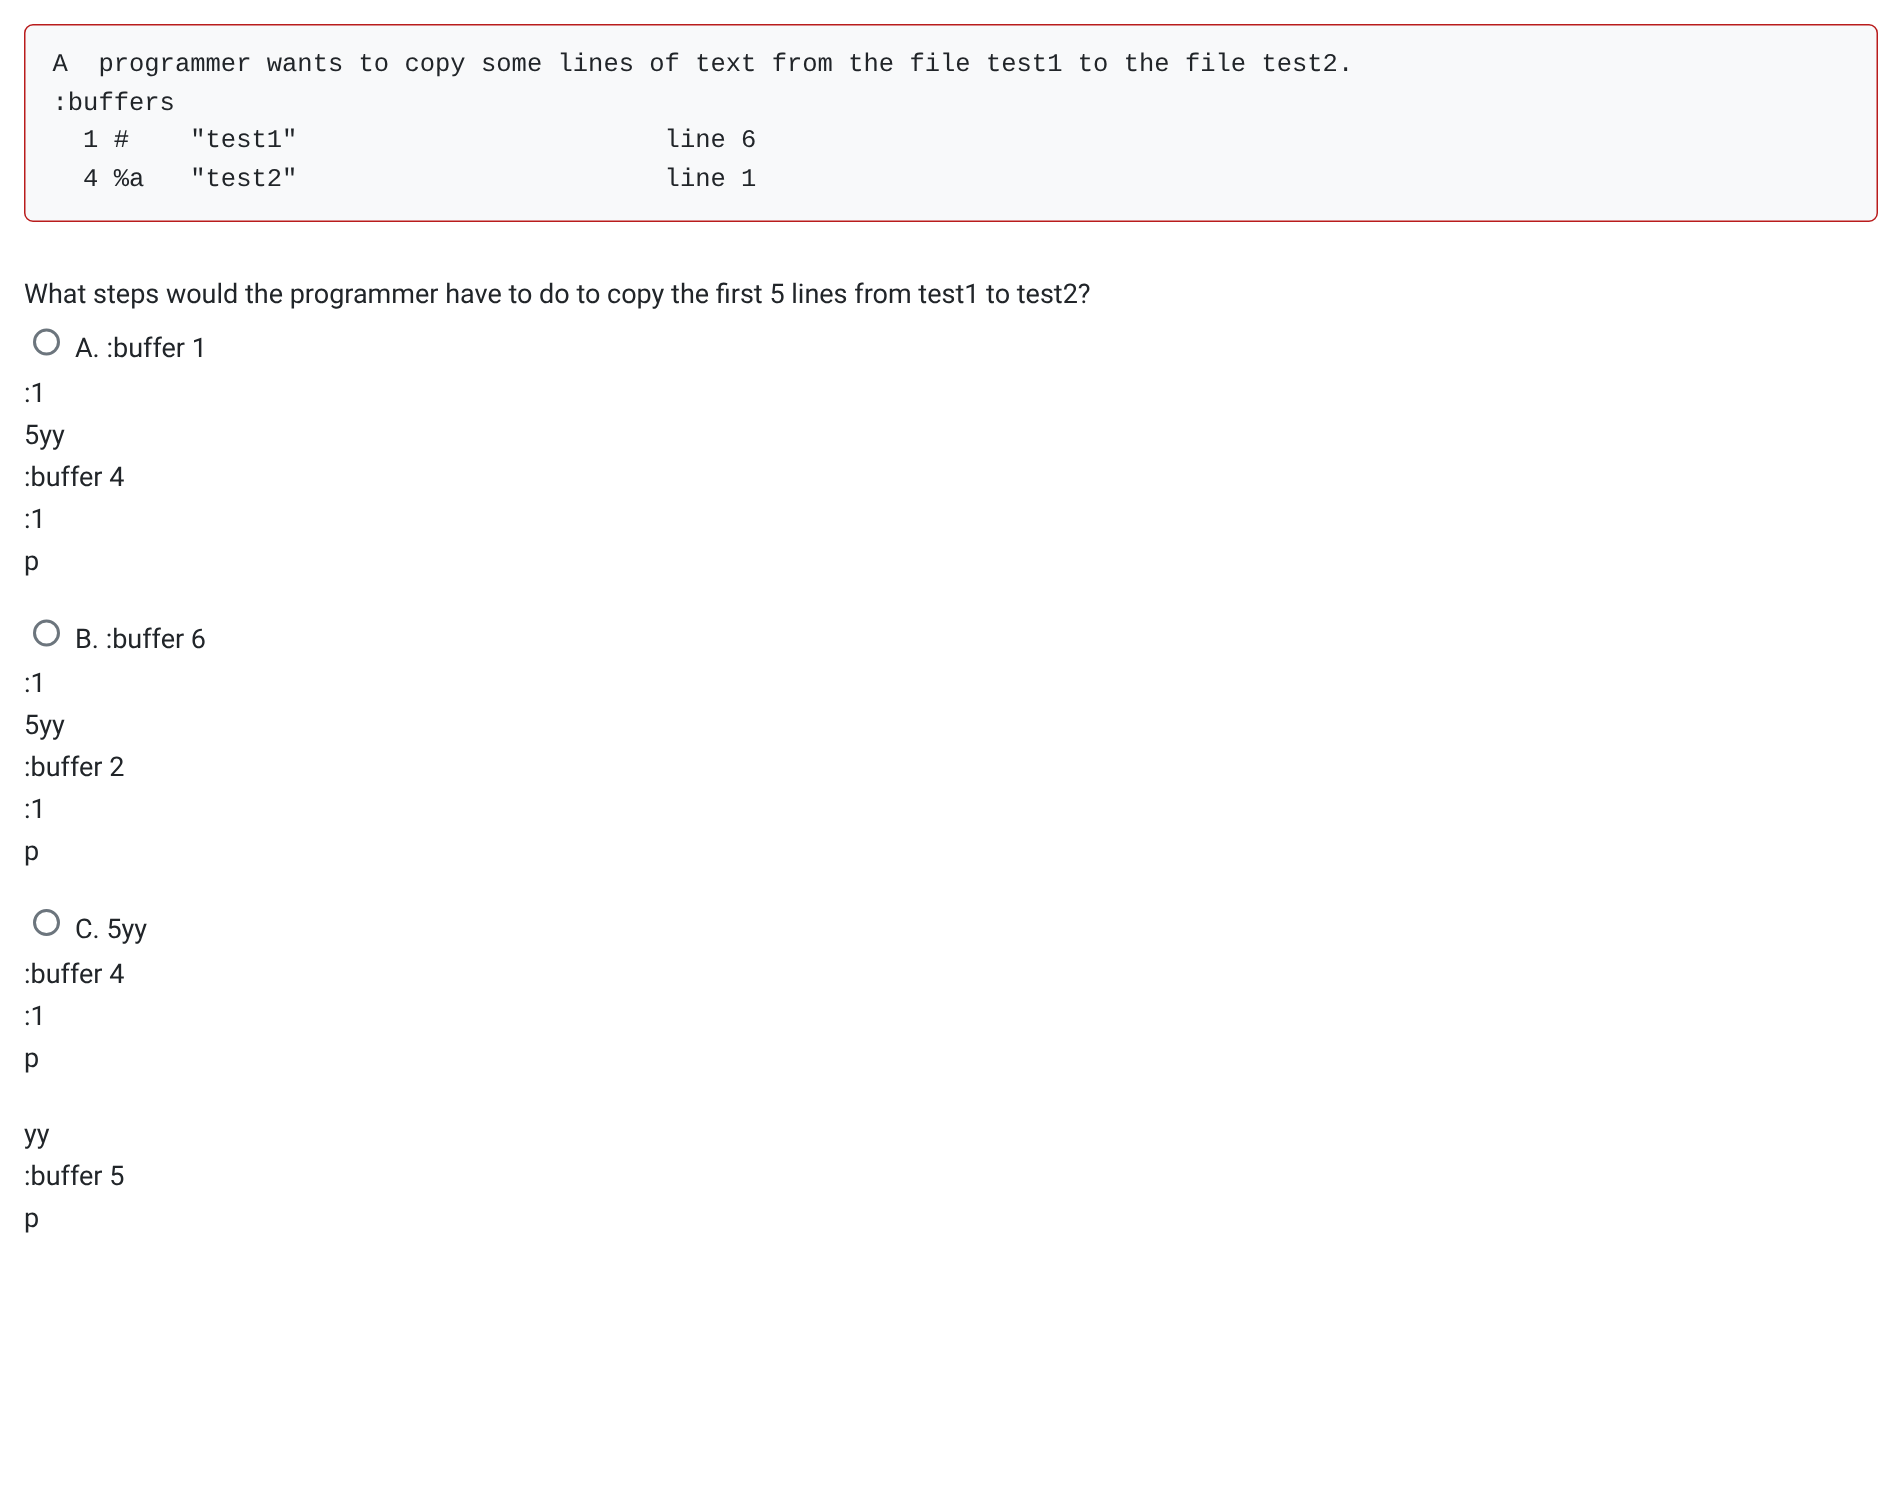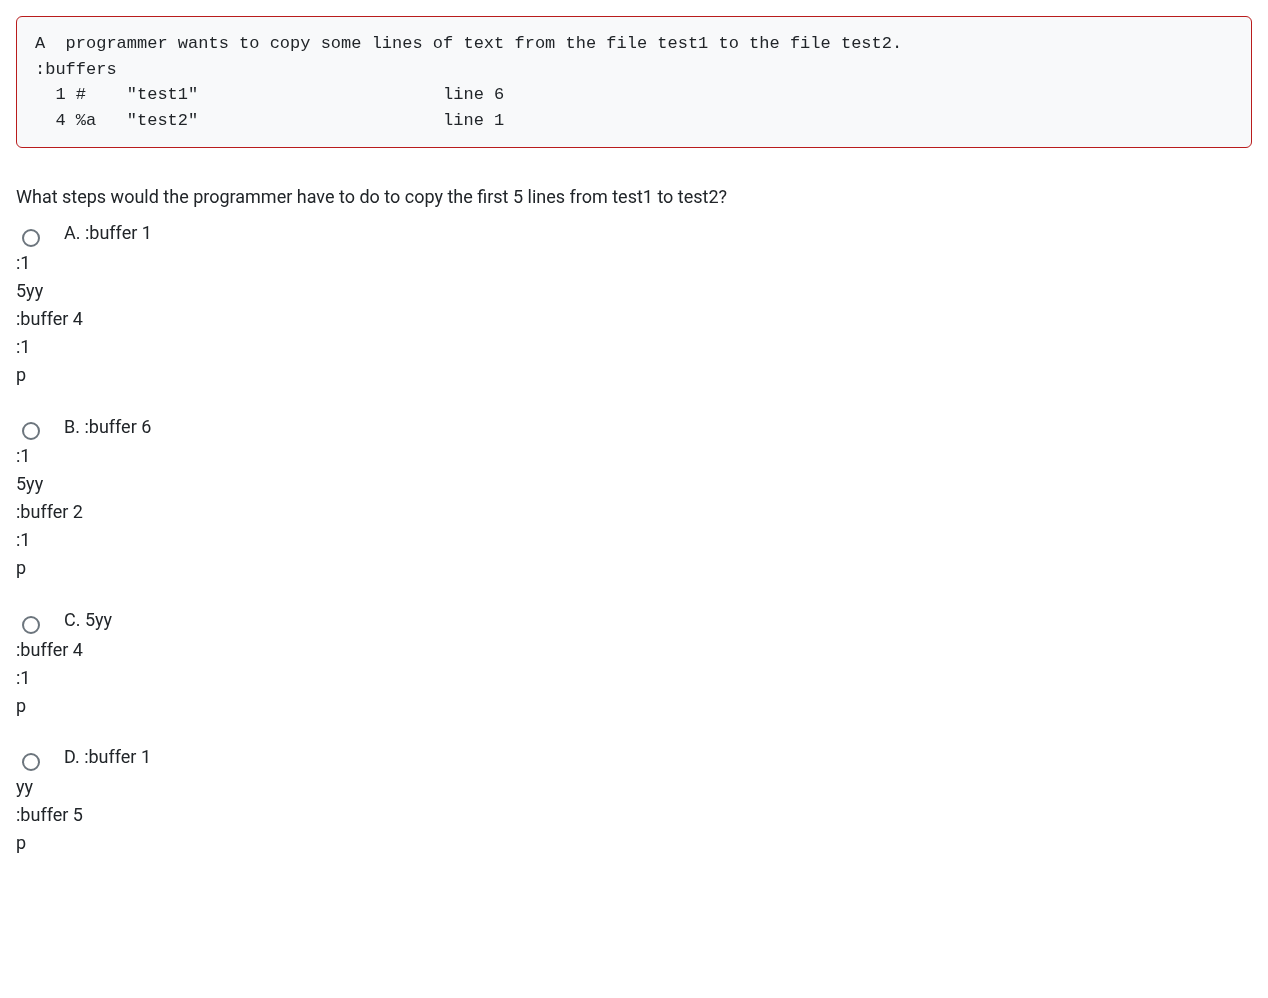--- a/index.html
+++ b/index.html
@@ -36,22 +36,22 @@
       margin: 0 16px;
     }
     .option {
       margin-bottom: 24px;
       font-size: 18px;
       line-height: 1.55;
       color: #212529;
     }
     .option-first-line {
       display: flex;
-      align-items: flex-end;
-      gap: 24px;
+      align-items: flex-start;
+      gap: 10px;
       margin-bottom: 2px;
       margin-left: 6px;
     }
     .radio {
       width: 18px;
       height: 18px;
       border: 2px solid #6c757d;
       border-radius: 50%;
       flex-shrink: 0;
       background: #ffffff;
@@ -103,22 +103,18 @@
     <div class="option-first-line">
       <span class="radio"></span>
       <span class="option-label">C. 5yy</span>
     </div>
     <div class="option-rest">:buffer 4
 :1
 p</div>
   </div>
 
   <div class="option">
-    <div class="option-first-line">
-      <span class="radio"></span>
-      <span class="option-label">D. :buffer 1</span>
-    </div>
     <div class="option-rest">yy
 :buffer 5
 p</div>
   </div>
 
 </div>
 
 </body></html>

